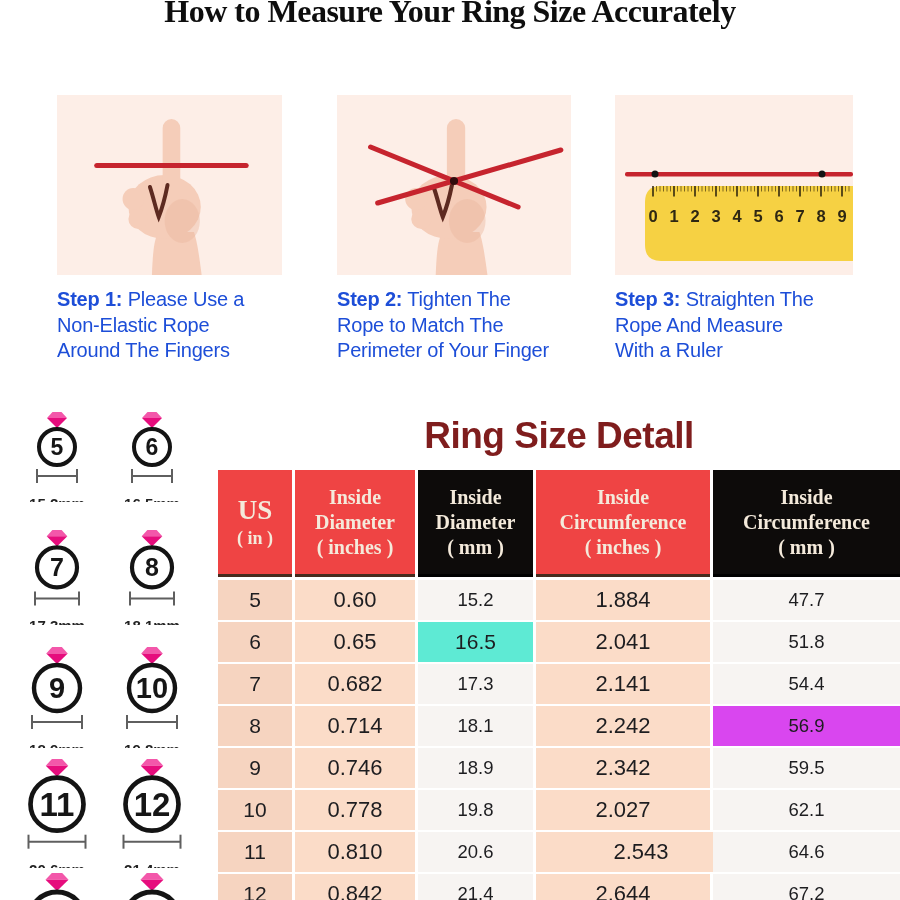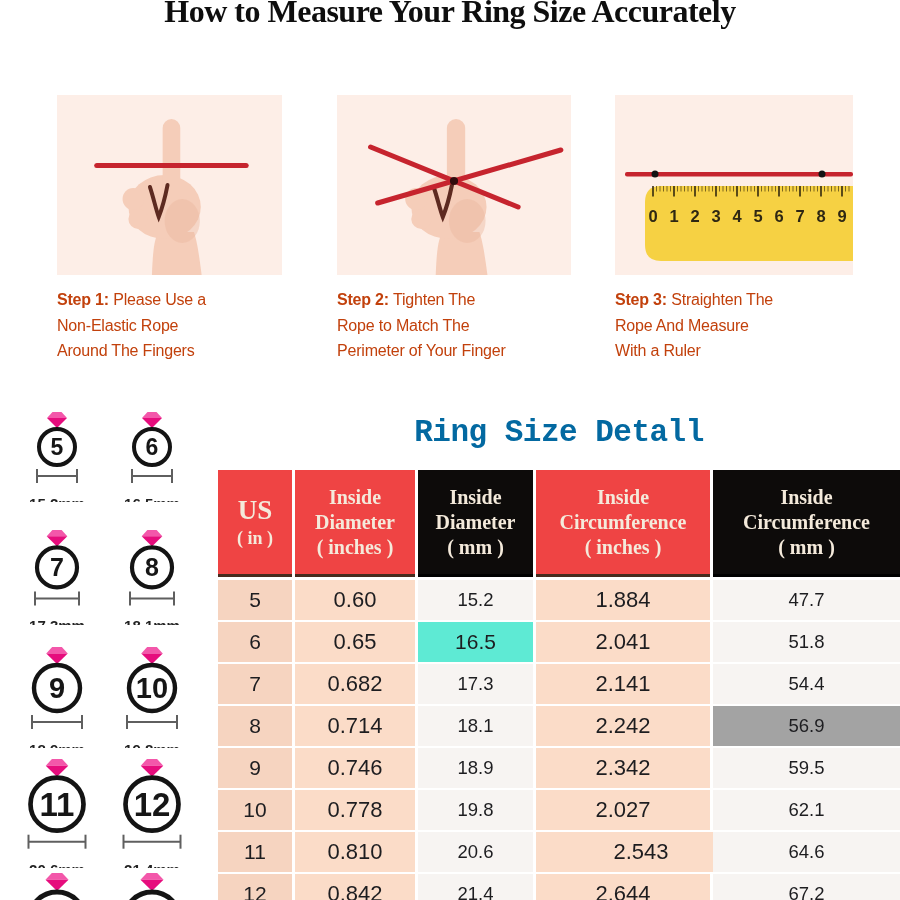--- a/index.html
+++ b/index.html
@@ -3,28 +3,28 @@
 <meta charset="utf-8">
 <style>
   html,body{margin:0;padding:0;background:#ffffff;}
   .canvas{position:relative;width:900px;height:900px;background:#ffffff;overflow:hidden;
           font-family:"Liberation Sans","DejaVu Sans",sans-serif;}
   .page-title{position:absolute;top:-7px;left:0;width:900px;text-align:center;
               font-family:"Liberation Serif","DejaVu Serif",serif;font-weight:700;
               font-size:32px;color:#0e0e0e;letter-spacing:-0.5px;}
   .step-img{position:absolute;top:95px;height:180px;}
   .step-img svg{display:block;}
-  .step-caption{position:absolute;top:287px;font-size:16px;line-height:25.5px;
-                color:#c2410c;letter-spacing:-0.2px;}
+  .step-caption{position:absolute;top:287px;font-size:20px;line-height:25.5px;
+                color:#1d4ed8;letter-spacing:-0.2px;}
   .step-caption b{font-weight:700;}
   .ring-svg{position:absolute;}
   .table-area{position:absolute;left:218px;top:0;width:682px;height:900px;}
   .table-title{position:absolute;top:415px;left:0;width:682px;text-align:center;
-               font-family:Liberation Mono, monospace;font-weight:700;
-               font-size:31px;color:#0369a1;letter-spacing:-0.5px;}
+               font-family:Liberation Sans, sans-serif;font-weight:700;
+               font-size:37px;color:#7f1d1d;letter-spacing:-0.5px;}
   .hcell{position:absolute;top:470px;height:107px;box-sizing:border-box;display:flex;
          flex-direction:column;align-items:center;justify-content:center;text-align:center;
          font-family:"Liberation Serif","DejaVu Serif",serif;font-weight:700;color:#f4eadb;}
   .hcell.brown{background:#ef4444;border-bottom:3px solid #462b1e;}
   .hcell.black{background:#0d0b0a;border-bottom:3px solid #000000;}
   .hline{font-size:20px;line-height:25px;}
   .hline.big{font-size:27px;line-height:31px;}
   .hline.small{font-size:18px;line-height:24px;}
   .bcell{position:absolute;height:40px;display:flex;align-items:center;justify-content:center;
          color:#1d1d20;}
@@ -294,21 +294,21 @@
         <div class="bcell" style="left: 495px; width: 187px; top: 622px; background: rgb(247, 244, 242); font-size: 18.5px;">51.8</div>
         <div class="bcell" style="left: 0px; width: 74px; top: 664px; background: rgb(246, 212, 192); font-size: 21px;">7</div>
         <div class="bcell" style="left: 77px; width: 120px; top: 664px; background: rgb(251, 220, 200); font-size: 22px;">0.682</div>
         <div class="bcell" style="left: 200px; width: 115px; top: 664px; background: rgb(247, 244, 242); font-size: 18.5px; text-align: center;">17.3</div>
         <div class="bcell" style="left: 318px; width: 174px; top: 664px; background: rgb(251, 220, 200); font-size: 22px;">2.141</div>
         <div class="bcell" style="left: 495px; width: 187px; top: 664px; background: rgb(247, 244, 242); font-size: 18.5px;">54.4</div>
         <div class="bcell" style="left: 0px; width: 74px; top: 706px; background: rgb(246, 212, 192); font-size: 21px;">8</div>
         <div class="bcell" style="left: 77px; width: 120px; top: 706px; background: rgb(251, 220, 200); font-size: 22px;">0.714</div>
         <div class="bcell" style="left: 200px; width: 115px; top: 706px; background: rgb(247, 244, 242); font-size: 18.5px;">18.1</div>
         <div class="bcell" style="left: 318px; width: 174px; top: 706px; background: rgb(251, 220, 200); font-size: 22px;">2.242</div>
-        <div class="bcell" style="left: 495px; width: 187px; top: 706px; background: #a3a3a3; font-size: 18.5px;">56.9</div>
+        <div class="bcell" style="left: 495px; width: 187px; top: 706px; background: #d946ef; font-size: 18.5px;">56.9</div>
         <div class="bcell" style="left: 0px; width: 74px; top: 748px; background: rgb(246, 212, 192); font-size: 21px;">9</div>
         <div class="bcell" style="left: 77px; width: 120px; top: 748px; background: rgb(251, 220, 200); font-size: 22px;">0.746</div>
         <div class="bcell" style="left: 200px; width: 115px; top: 748px; background: rgb(247, 244, 242); font-size: 18.5px;">18.9</div>
         <div class="bcell" style="left: 318px; width: 174px; top: 748px; background: rgb(251, 220, 200); font-size: 22px;">2.342</div>
         <div class="bcell" style="left: 495px; width: 187px; top: 748px; background: rgb(247, 244, 242); font-size: 18.5px;">59.5</div>
         <div class="bcell" style="left: 0px; width: 74px; top: 790px; background: rgb(246, 212, 192); font-size: 21px;">10</div>
         <div class="bcell" style="left: 77px; width: 120px; top: 790px; background: rgb(251, 220, 200); font-size: 22px;">0.778</div>
         <div class="bcell" style="left: 200px; width: 115px; top: 790px; background: rgb(247, 244, 242); font-size: 18.5px;">19.8</div>
         <div class="bcell" style="left: 318px; width: 174px; top: 790px; background: rgb(251, 220, 200); font-size: 22px;">2.027</div>
         <div class="bcell" style="left: 495px; width: 187px; top: 790px; background: rgb(247, 244, 242); font-size: 18.5px;">62.1</div>

